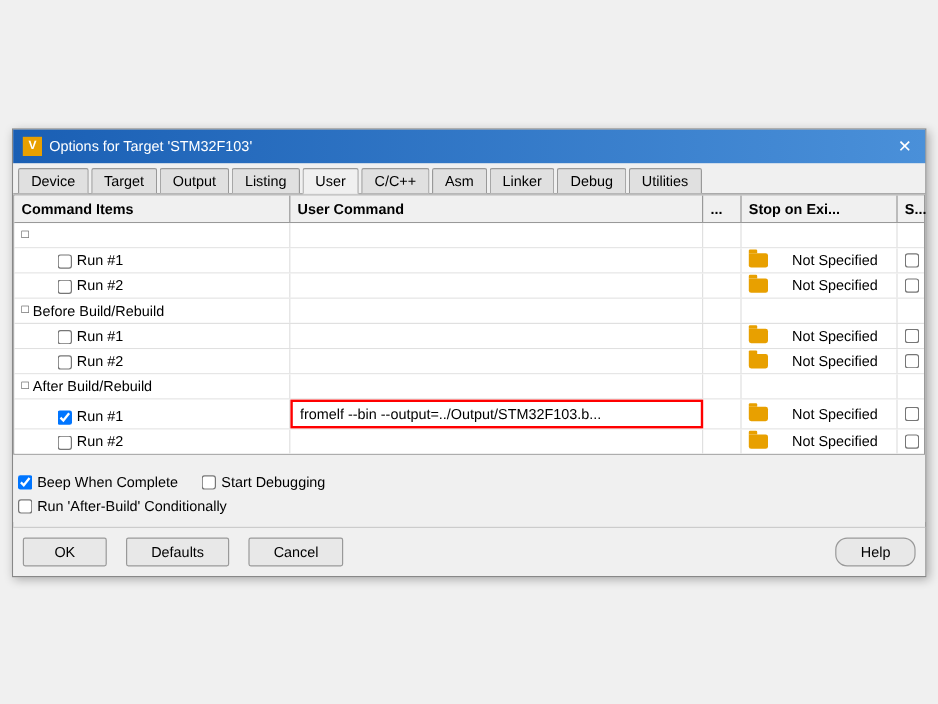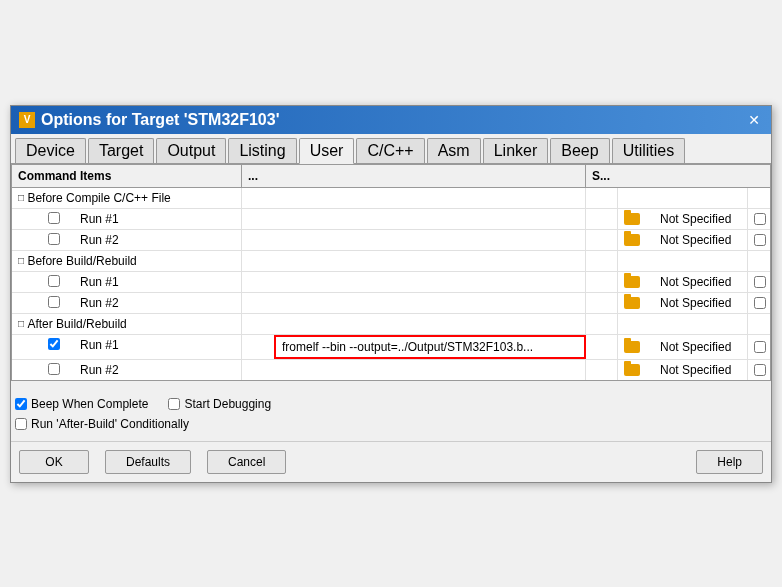--- a/index.html
+++ b/index.html
@@ -37,22 +37,22 @@
       height: 16px;
       background: #e8a000;
       display: flex;
       align-items: center;
       justify-content: center;
       font-size: 10px;
       color: white;
       font-weight: bold;
     }
     .title-text {
-      font-size: 16px;
-      font-weight: bold;
+      font-size: 12px;
+      font-weight: normal;
     }
     .close-btn {
       width: 18px;
       height: 18px;
       background: none;
       border: none;
       color: white;
       cursor: pointer;
       font-size: 14px;
       display: flex;
@@ -65,21 +65,21 @@
       border-bottom: 1px solid #999;
       padding: 4px 4px 0 4px;
       gap: 2px;
     }
     .tab {
       padding: 3px 10px;
       border: 1px solid #999;
       border-bottom: none;
       background: #e0e0e0;
       cursor: pointer;
-      font-size: 16px;
+      font-size: 12px;
       border-radius: 2px 2px 0 0;
     }
     .tab.active {
       background: #f0f0f0;
       border-bottom: 1px solid #f0f0f0;
       margin-bottom: -1px;
       z-index: 1;
       position: relative;
     }
     .content {
@@ -121,22 +121,22 @@
     }
     .cell:last-child { border-right: none; }
     .tree-icon {
       color: #333;
       font-size: 10px;
       cursor: pointer;
     }
     .indent2 { padding-left: 36px; }
     .checkbox-cell {
       display: flex;
-      align-items: flex-start;
-      gap: 20px;
+      align-items: flex-end;
+      gap: 4px;
     }
     .not-specified-cell {
       display: flex;
       align-items: center;
       gap: 20px;
     }
     .folder-icon {
       width: 16px;
       height: 12px;
       background: #e8a000;
@@ -158,21 +158,20 @@
       width: 100%;
       border: none;
       outline: none;
       font-size: 12px;
       background: transparent;
       padding: 0;
     }
     .command-cell-highlight {
       border: 2px solid red !important;
       background: white;
-      margin-left: 32px;
     }
     .footer-options {
       padding: 6px 4px;
       display: flex;
       flex-direction: column;
       gap: 6px;
     }
     .footer-row {
       display: flex;
       align-items: center;
@@ -198,20 +197,21 @@
       border: 1px solid #999;
       background: #e8e8e8;
       cursor: pointer;
       font-size: 12px;
       border-radius: 2px;
       min-width: 70px;
     }
     .help-btn {
       margin-left: auto;
       min-width: 50px;
+      border-radius: 10px;
     }
     input[type="checkbox"] {
       width: 12px;
       height: 12px;
       cursor: pointer;
     }
     .title-bar { position: relative; }
   </style>
 </head>
 <body>
@@ -227,38 +227,39 @@
 
   <div class="tab-bar">
     <div class="tab">Device</div>
     <div class="tab">Target</div>
     <div class="tab">Output</div>
     <div class="tab">Listing</div>
     <div class="tab active">User</div>
     <div class="tab">C/C++</div>
     <div class="tab">Asm</div>
     <div class="tab">Linker</div>
-    <div class="tab">Beep</div>
+    <div class="tab">Debug</div>
     <div class="tab">Utilities</div>
   </div>
 
   <div class="content">
     <div class="table-container">
       <div class="table-header">
         <div class="th">Command Items</div>
+        <div class="th">User Command</div>
         <div class="th">...</div>
+        <div class="th">Stop on Exi...</div>
         <div class="th">S...</div>
       </div>
       <div class="table-body">
 
         <div class="section-row">
           <div class="cell">
             <span class="tree-icon">□</span>
             &nbsp;
-            <span>Before Compile C/C++ File</span>
           </div>
           <div class="cell"></div>
           <div class="cell"></div>
           <div class="cell"></div>
           <div class="cell"></div>
         </div>
 
         <div class="section-row">
           <div class="cell indent2 checkbox-cell">
             <input type="checkbox" style="">

